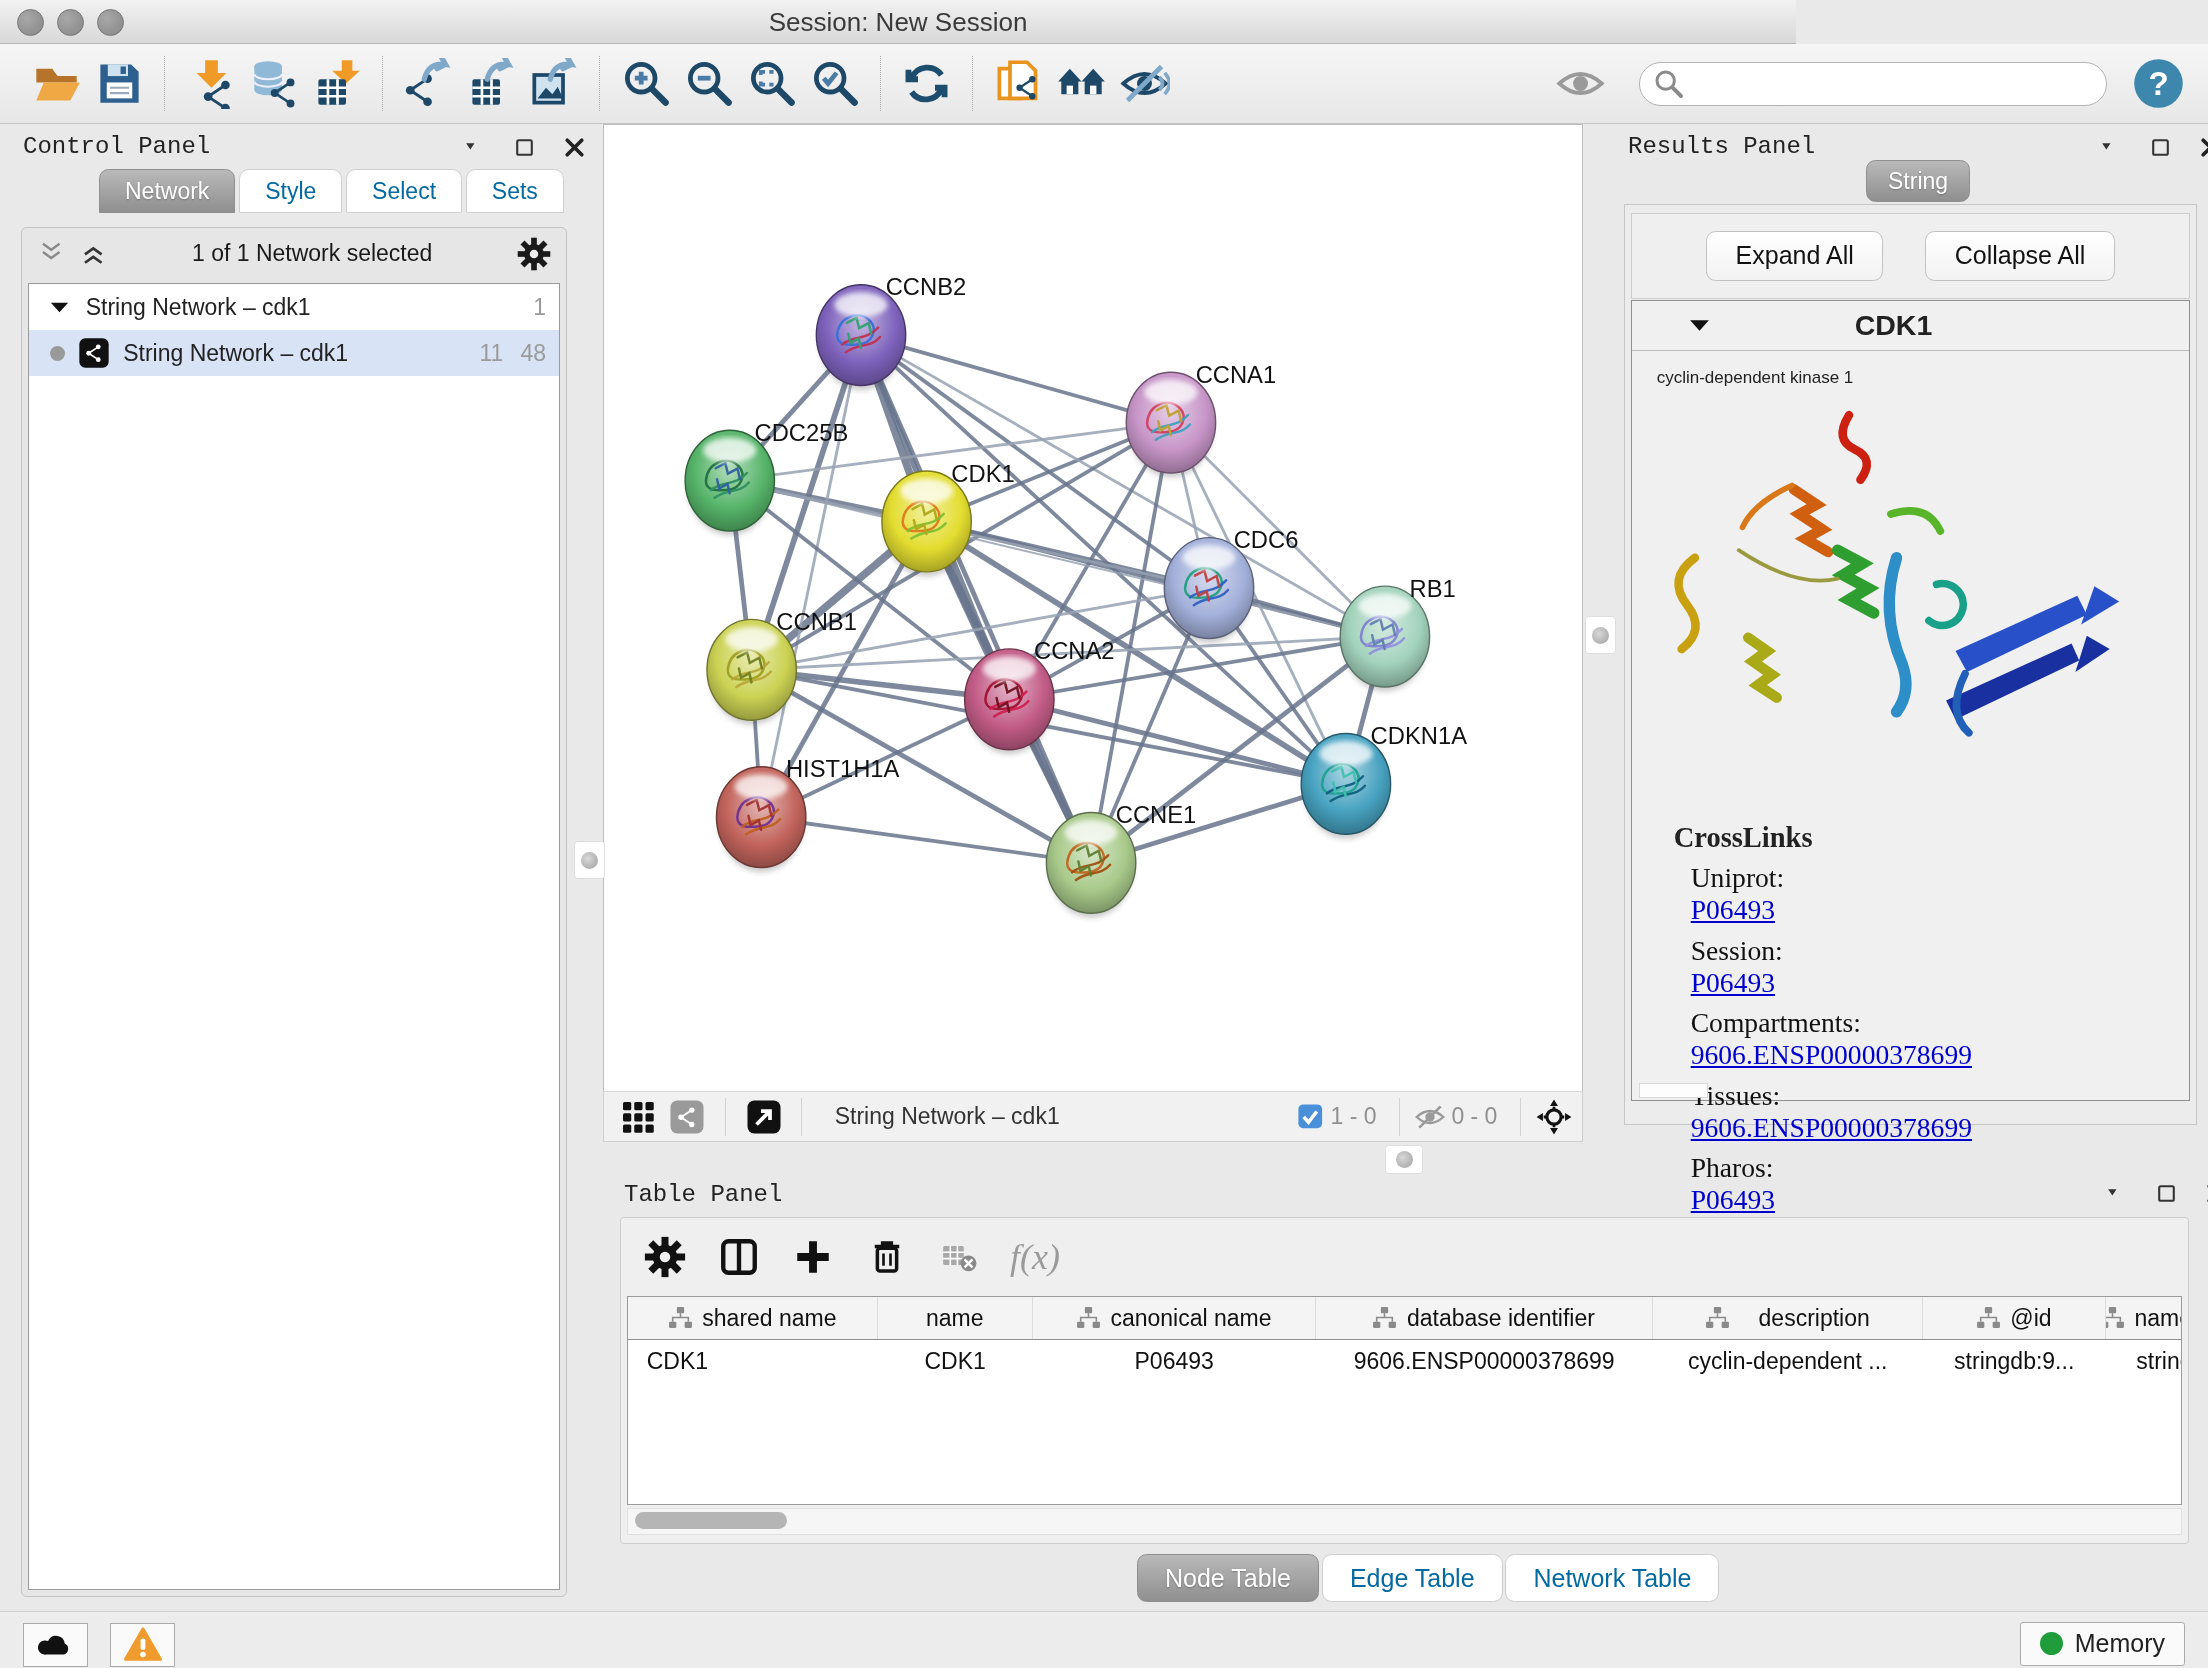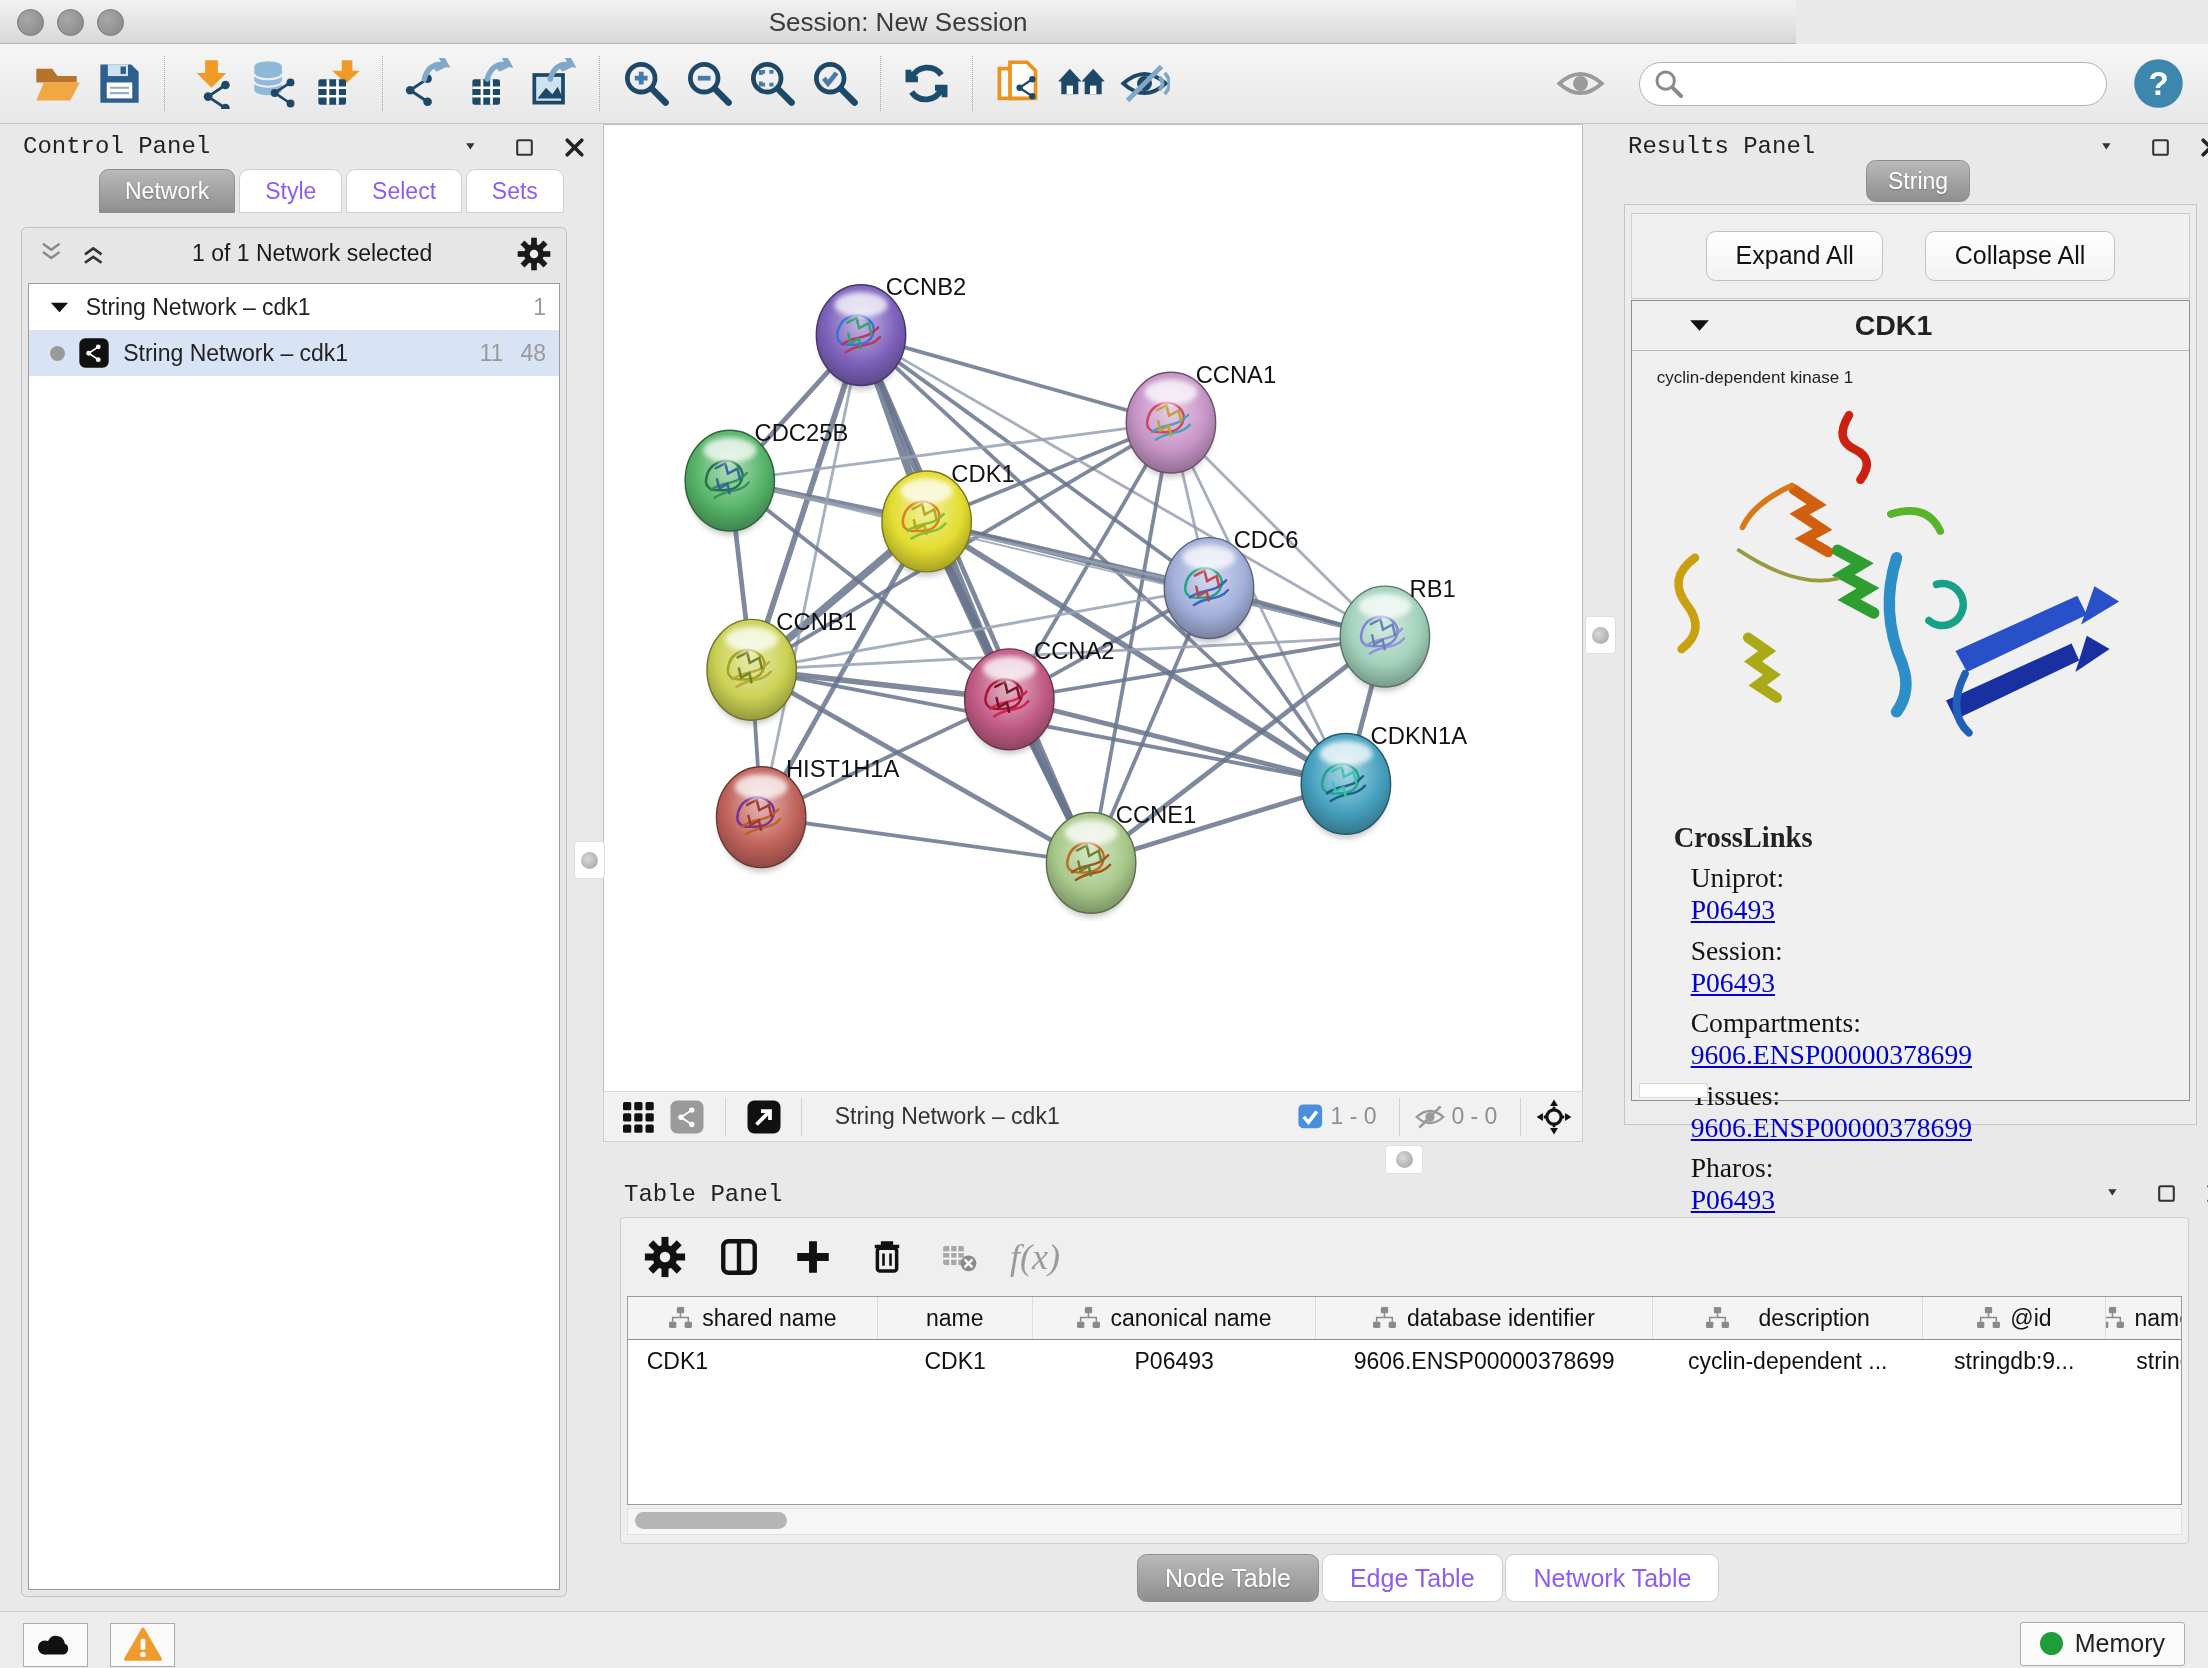--- a/index.html
+++ b/index.html
@@ -21,21 +21,21 @@
   .tbtn{width:63px;height:63px;display:flex;align-items:center;justify-content:center;cursor:default;}
   .tsep{width:1px;height:55px;margin:0 13.3px;border-left:1.9px dotted #a8a8a8;}
   #searchbox{display:flex;align-items:center;width:468px;height:44px;background:#fff;
     border:1px solid #b3b3b3;border-radius:22px;margin-left:27px;padding:0 13.3px;box-sizing:border-box;}
   #searchbox input{border:none;outline:none;flex:1;font-size:23px;margin-left:9.5px;
     font-family:"Liberation Sans",sans-serif;background:transparent;}
   #helpbtn{width:53px;height:53px;margin:0 23px 0 25px;}
   
   .panel-title{font-size:24px;color:#222;font-family:Liberation Mono, monospace;}
   .pctl{display:flex;gap:25px;align-items:center;}
-  .tab{border:1px solid #cfcfcf;background:#fff;color:#8b5cf6;font-size:23px;
+  .tab{border:1px solid #cfcfcf;background:#fff;color:#0369a1;font-size:23px;
     padding:6.7px 21px;border-radius:9.5px;}
   .tab.active{background:linear-gradient(#b9b9b9,#8f8f8f);color:#fff;border-color:#8f8f8f;
     text-shadow:0 1px 1.9px rgba(0,0,0,.25);}
   .grip{position:absolute;width:28.5px;height:36px;background:#fff;border:1px solid #dedede;
     border-radius:3.8px;display:flex;align-items:center;justify-content:center;}
   .grip::after{content:"";width:17px;height:17px;border-radius:50%;
     background:radial-gradient(circle at 6.7px 6.7px,#d8d8d8,#9f9f9f);}
   
   #cp-title{left:23px;top:133px;}
   #cp-ctls{right:1645px;top:133px;position:absolute;}

